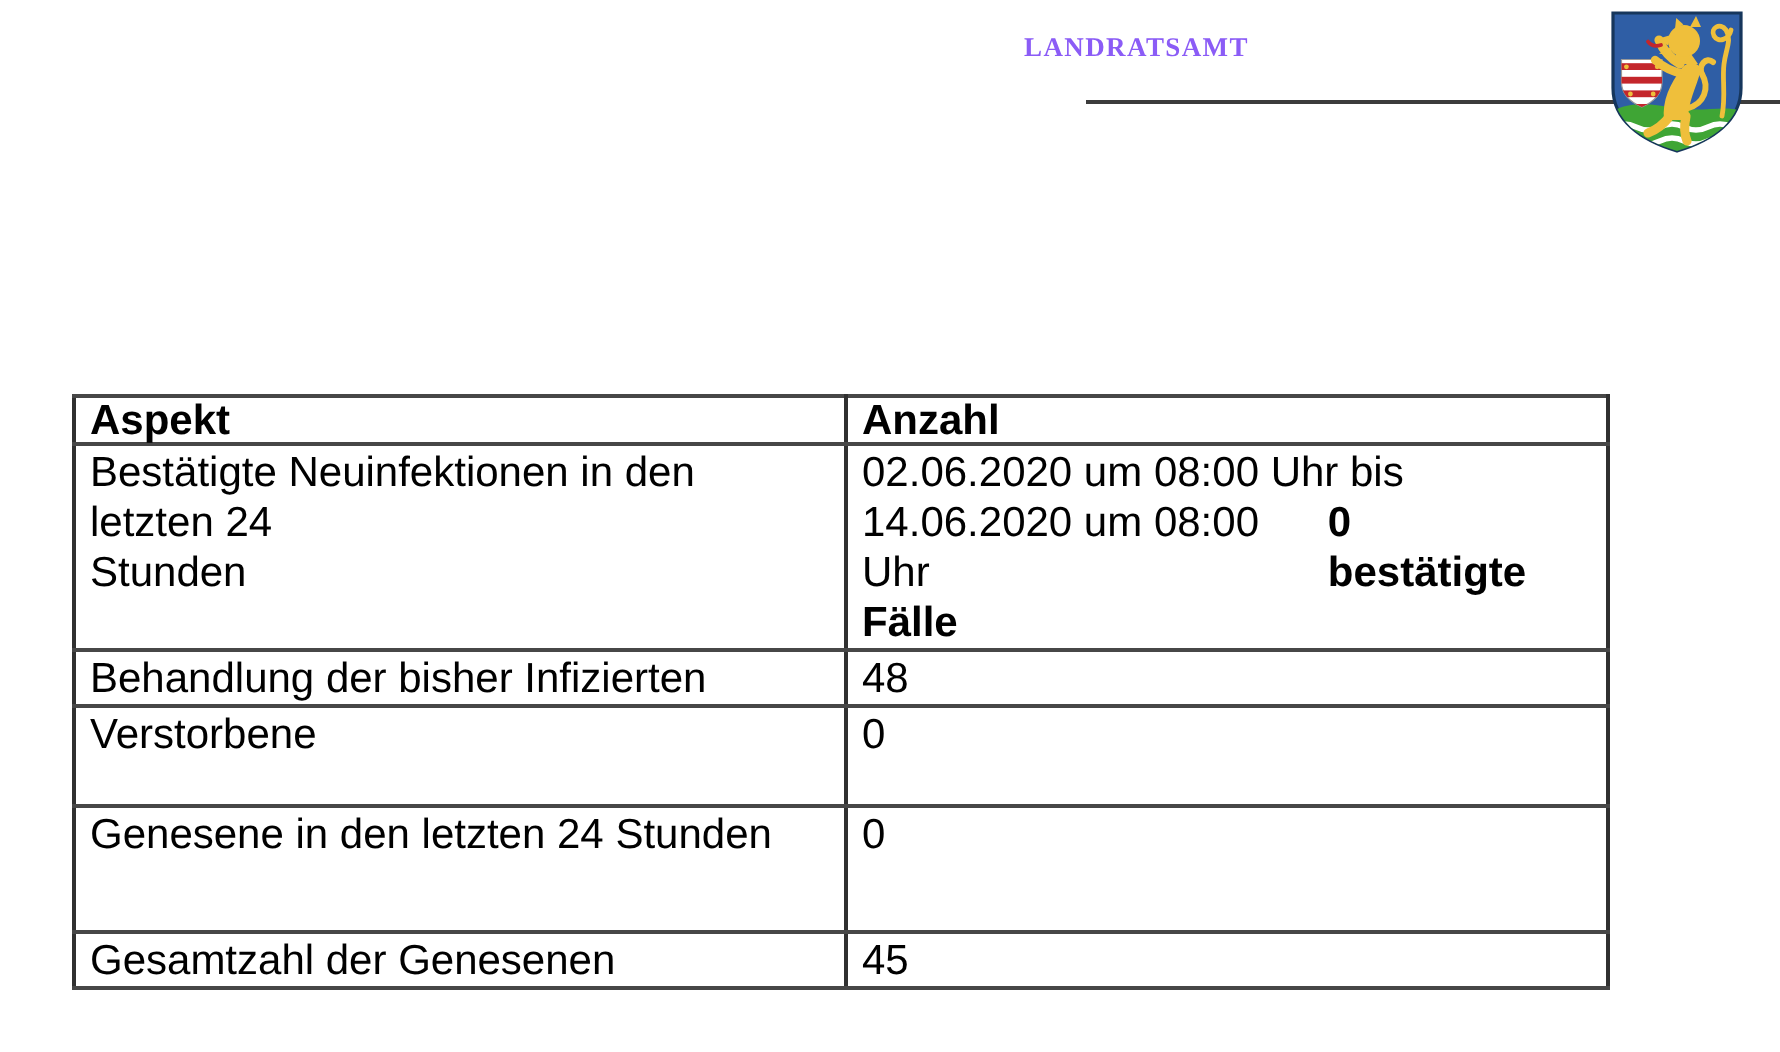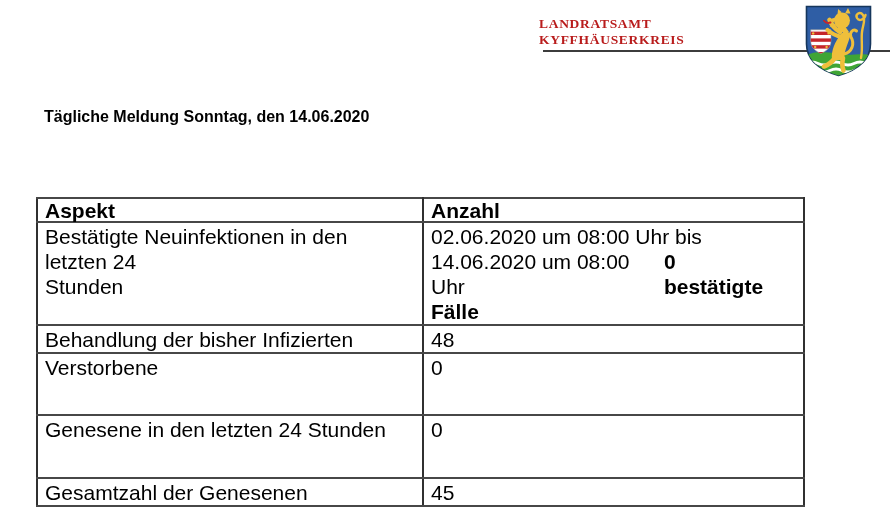--- a/index.html
+++ b/index.html
@@ -2,24 +2,24 @@
 <html><head>
 <meta charset="utf-8">
 <style>
   html,body{margin:0;padding:0;background:#fff;}
   .page{
     position:relative;width:890px;height:526px;background:#fff;overflow:hidden;
     font-family:"Liberation Sans","DejaVu Sans",sans-serif;color:#000;
   }
   
   .org{
-    position:absolute;left:539px;top:16px;
+    position:absolute;left:512px;top:16px;
     font-family:"Liberation Serif","DejaVu Serif",serif;
     font-weight:bold;font-size:13.5px;line-height:15.5px;letter-spacing:0.7px;
-    color:#b91c1c;white-space:nowrap;z-index:1;
+    color:#8b5cf6;white-space:nowrap;z-index:1;
   }
   .rule{
     position:absolute;left:543px;top:50px;width:347px;height:1.6px;
     background:#3c3c3c;z-index:1;
   }
   .crest{position:absolute;left:804px;top:4px;width:69px;height:74px;z-index:2;}
   
   .title{
     position:absolute;left:44px;top:106px;margin:0;
     font-size:16px;font-weight:bold;line-height:21px;white-space:nowrap;
@@ -42,21 +42,20 @@
   .split{display:flex;justify-content:space-between;padding-right:18px;}
   .hdr-row{height:22px;}
 </style>
 </head>
 <body>
 
 <div class="page">
 
   <div class="org">
     <div>LANDRATSAMT</div>
-    <div>KYFFHÄUSERKREIS</div>
   </div>
   <div class="rule"></div>
 
   <svg class="crest" viewBox="0 0 69 74" xmlns="http://www.w3.org/2000/svg">
     <defs>
       <clipPath id="sh">
           <path d="M2.5,2.5 H66.5 V40 C66.5,56 53,66 34.5,71.5 C16,66 2.5,56 2.5,40 Z"></path>
         </clipPath>
       <clipPath id="ss">
           <path d="M0.75,0.75 H21 V12 C21,19 15.5,22.5 10.9,24.5 C6.3,22.5 0.75,19 0.75,12 Z"></path>
@@ -101,21 +100,20 @@
         <circle cx="38" cy="16.5" r="8"></circle>
         <path d="M41,9.5 l3,-5.5 2.5,5.5 z"></path>
         <path d="M33.5,10.5 l0.6,-5.5 3.6,3.2 z"></path>
         <path d="M31.5,13.5 l-7,2 5.5,3.2 z"></path>
         <path d="M31.5,19.5 l-6,3.2 6.6,1.4 z"></path>
       </g>
       <path fill="none" stroke-width="1.9" stroke-linecap="round" d="M26.5,18.5 C23.5,19.5 21.5,18.8 20,16.8" stroke="#C4262B"></path>
     </g>
   </svg>
 
-  <h1 class="title">Tägliche Meldung Sonntag, den 14.06.2020</h1>
 
   <table class="report">
     <colgroup>
         <col class="c1">
         <col class="c2">
       </colgroup>
     <tbody>
       <tr class="hdr-row">
         <th>Aspekt</th>
         <th>Anzahl</th>
@@ -135,21 +133,21 @@
           <div class="b">Fälle</div>
         </td>
       </tr>
 
       <tr style="height:24px">
         <td>Behandlung der bisher Infizierten</td>
         <td class="b">48</td>
       </tr>
 
 
-      <tr style="height:62px">
+      <tr style="height:50px">
         <td>Verstorbene</td>
         <td class="b">0</td>
       </tr>
 
       <tr style="height:63px">
         <td>Genesene in den letzten 24 Stunden</td>
         <td class="b">0</td>
       </tr>
 
       <tr style="height:26px">

